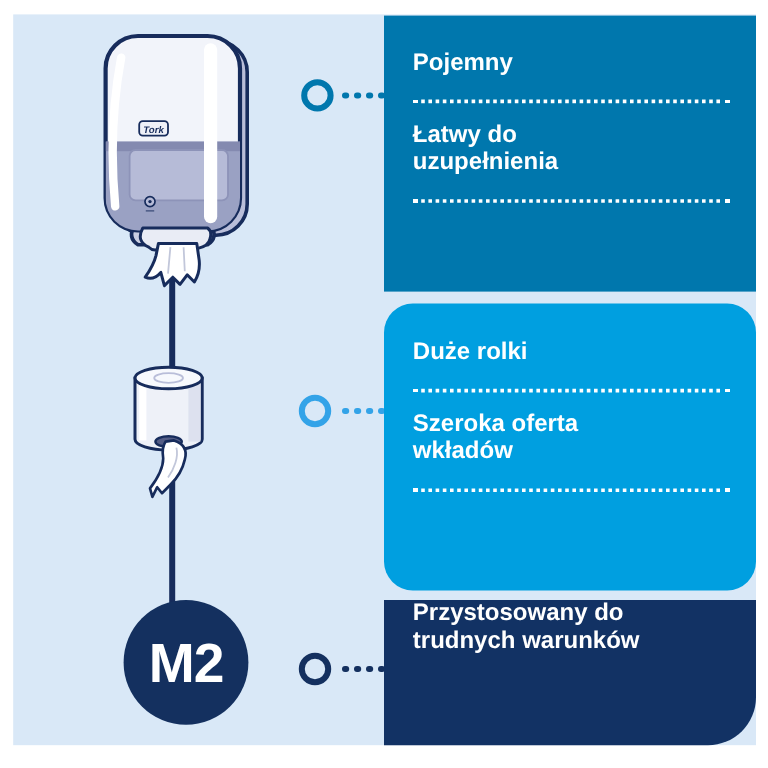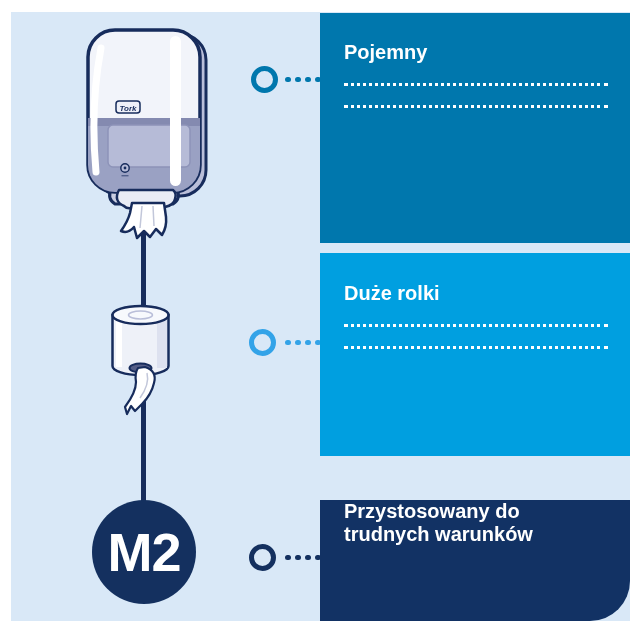--- a/index.html
+++ b/index.html
@@ -13,43 +13,43 @@
     background:var(--content-bg,#d9e8f7);
   }
   
   .vline{
     position:absolute;left:141px;top:232px;width:5px;height:276px;
     background:var(--outline-navy,#172c5c);
   }
   .dispenser-svg{position:absolute;left:76px;top:22px;width:140px;height:225px;}
   .roll-svg{position:absolute;left:98px;top:298px;width:90px;height:125px;}
   .m2-badge{
-    position:absolute;left:92px;top:500px;width:104px;height:104px;border-radius:50%;
+    position:absolute;left:103px;top:500px;width:104px;height:104px;border-radius:50%;
     background:var(--badge-navy,#14305f);
     display:flex;align-items:center;justify-content:center;
-    color:#fff;font-weight:bold;font-size:54px;letter-spacing:-1px;
+    color:#fff;font-weight:bold;font-size:46px;letter-spacing:-1px;
   }
   
   .ring{position:absolute;width:17px;height:17px;border-radius:50%;border:5px solid;background:transparent;}
   .ring-1{left:251px;top:66px;border-color:var(--connector-top,#0077ad);}
   .ring-2{left:249px;top:329px;border-color:var(--connector-middle,#33a3e8);}
   .ring-3{left:249px;top:544px;border-color:var(--connector-bottom,#14305f);}
   .dots{position:absolute;display:flex;gap:4.5px;}
   .dots i{display:block;width:5.5px;height:5.5px;border-radius:50%;}
   .dots-1{left:285px;top:76.5px;} .dots-1 i{background:var(--connector-top,#0077ad);}
   .dots-2{left:285px;top:339.5px;} .dots-2 i{background:var(--connector-middle,#33a3e8);}
   .dots-3{left:285px;top:554.5px;} .dots-3 i{background:var(--connector-bottom,#14305f);}
   
   .panel{
     position:absolute;left:320px;width:310px;box-sizing:border-box;
     padding:28px 22px 0 24px;color:#fff;font-weight:bold;
     font-size:20px;line-height:23px;
   }
   .panel-1{top:13px;height:230px;background:var(--panel-top,#0077ad);}
-  .panel-2{top:253px;height:203px;background:var(--panel-middle,#009fe0);padding-top:29px;}
+  .panel-2{top:253px;height:239px;background:var(--panel-middle,#009fe0);padding-top:29px;border-radius:24px;}
   .panel-3{
     top:500px;height:121px;background:var(--panel-bottom,#123264);
     border-bottom-right-radius:40px;
     display:flex;align-items:flex-start;padding-top:0;
   }
   .benefit{white-space:pre-line;}
   .sep{height:0;border-top:3.5px dotted #ffffff;margin:19px 0 15px 0;}
 </style>
 </head>
 <body>
@@ -132,25 +132,29 @@
 <div class="dots dots-3">
     <i></i>
     <i></i>
     <i></i>
     <i></i>
   </div>
 
 <div class="panel panel-1">
   <div class="benefit">Pojemny</div>
   <div class="sep"></div>
+  <div class="benefit">Łatwy do
+uzupełnienia</div>
   <div class="sep"></div>
 </div>
 
 <div class="panel panel-2">
   <div class="benefit">Duże rolki</div>
   <div class="sep"></div>
+  <div class="benefit">Szeroka oferta
+wkładów</div>
   <div class="sep"></div>
 </div>
 
 <div class="panel panel-3">
   <div class="benefit">Przystosowany do
 trudnych warunków</div>
 </div>
 
 </body></html>

